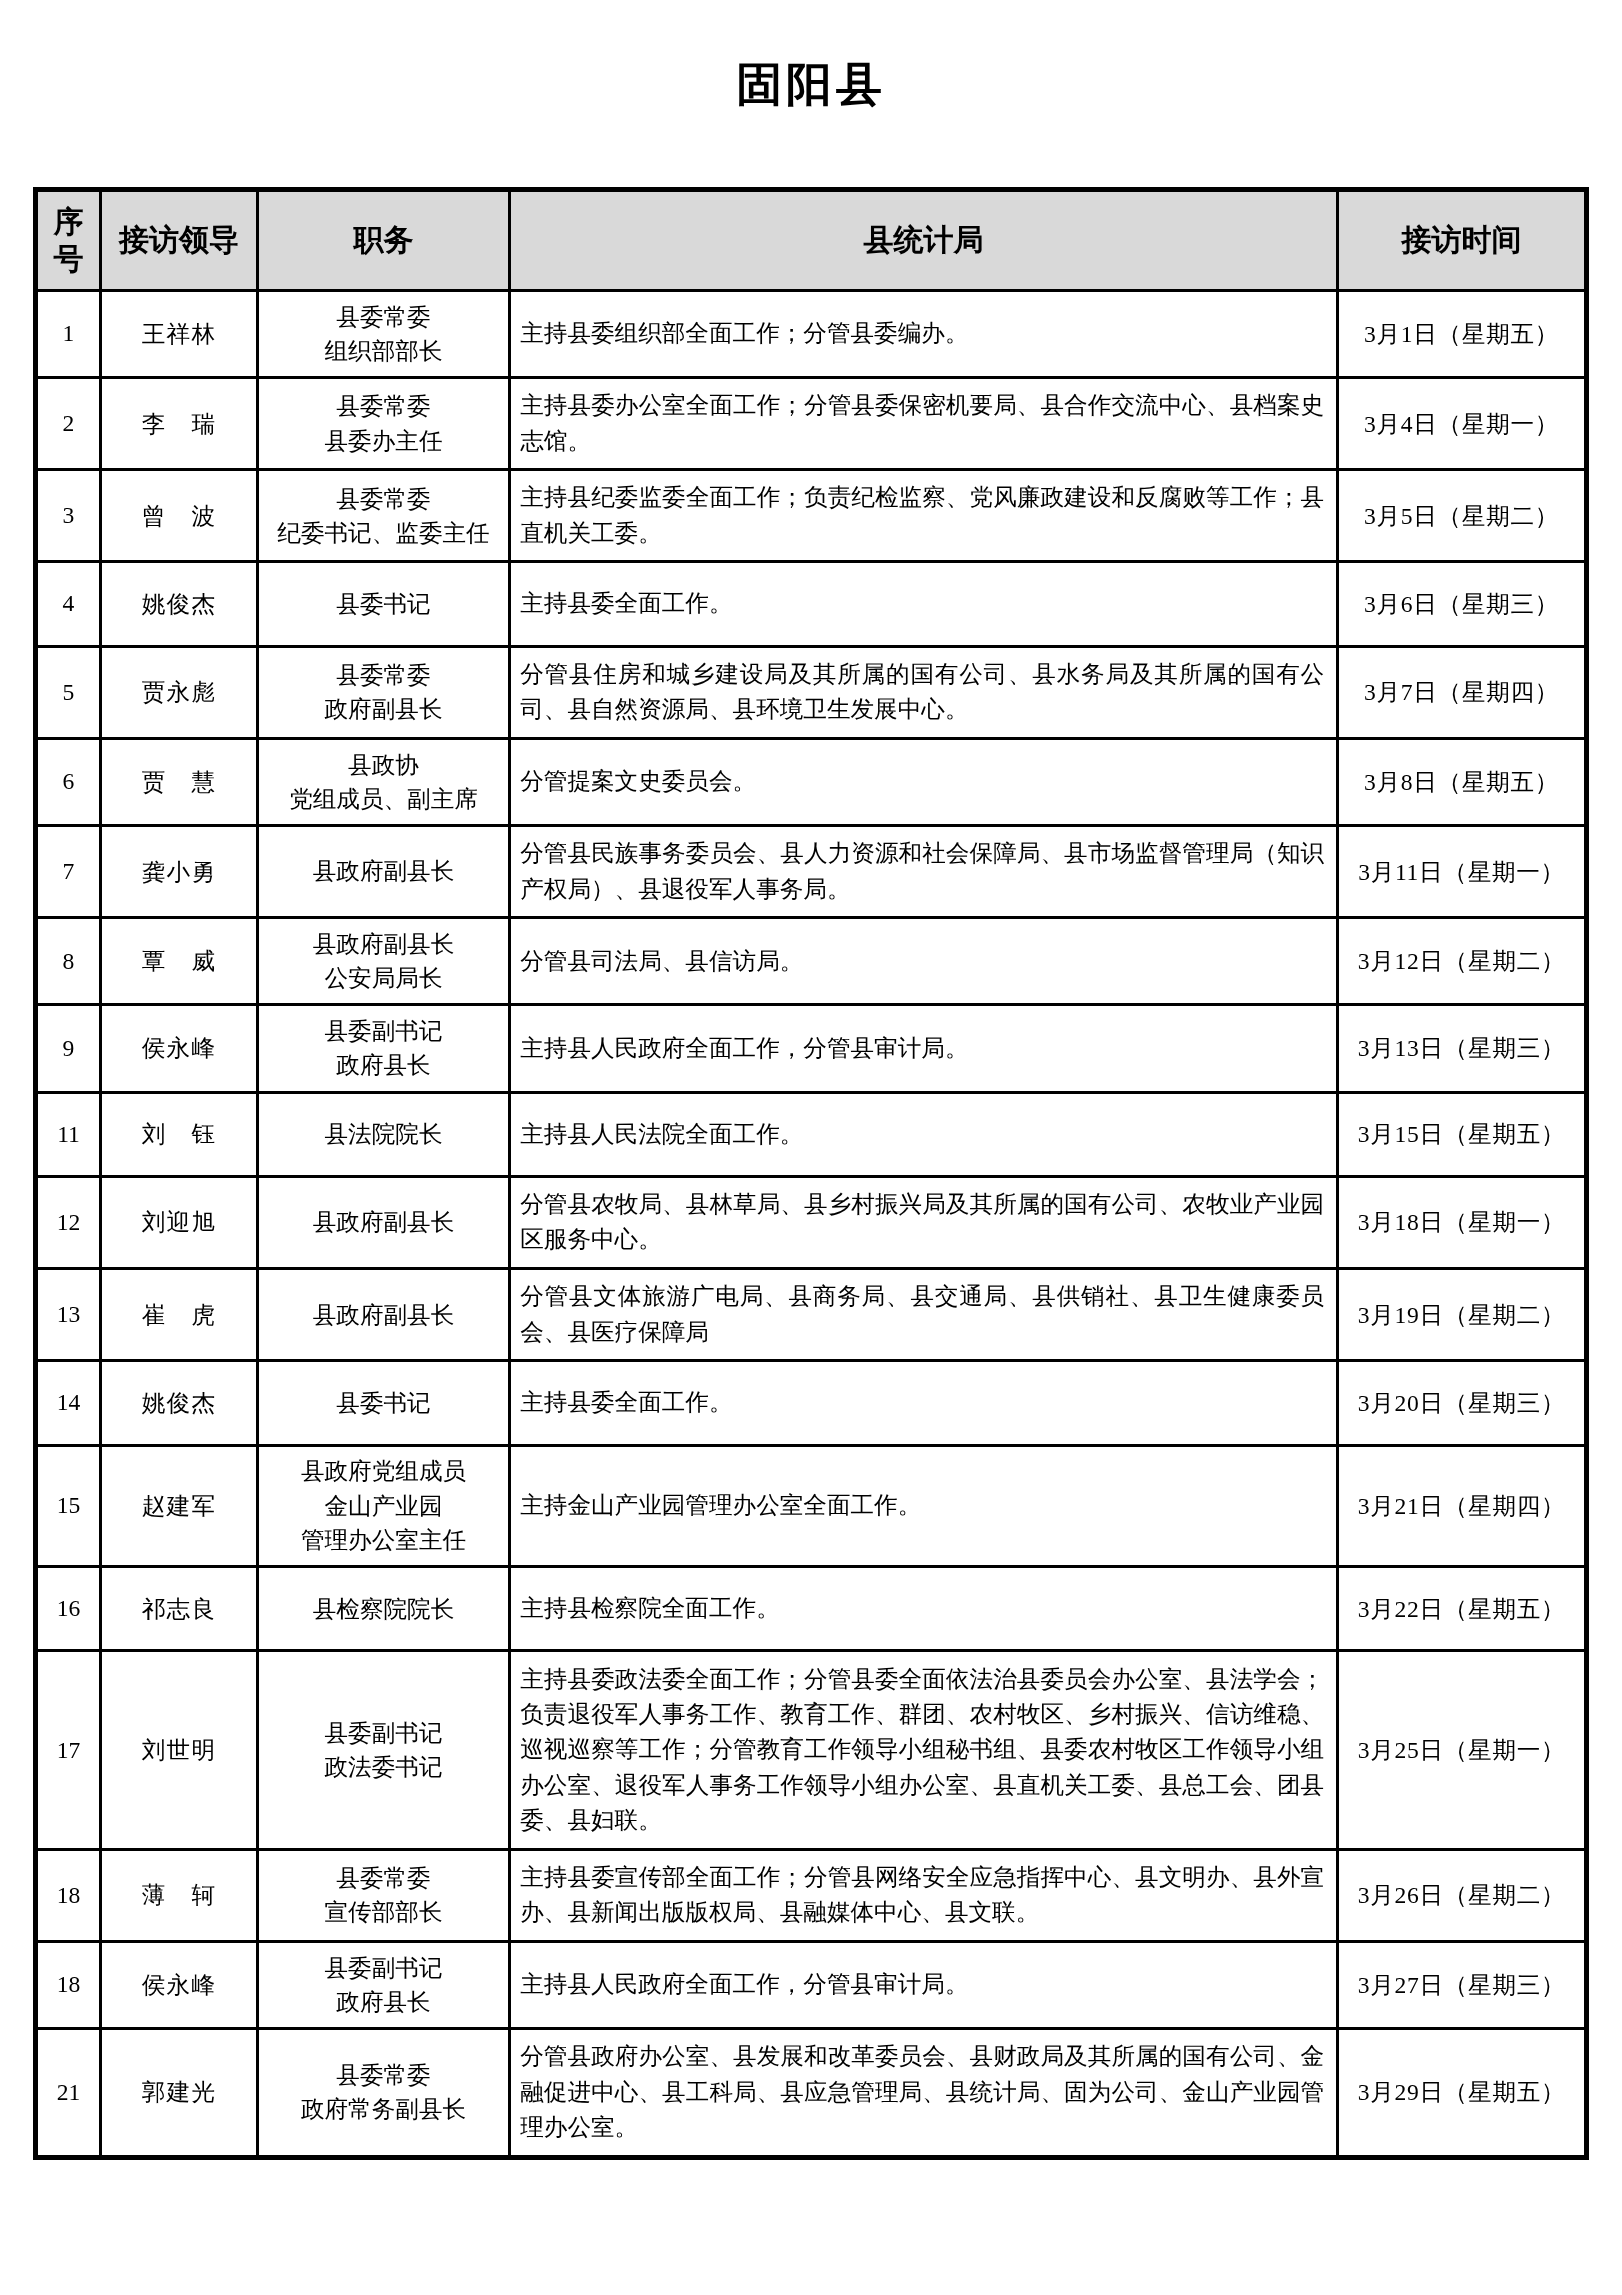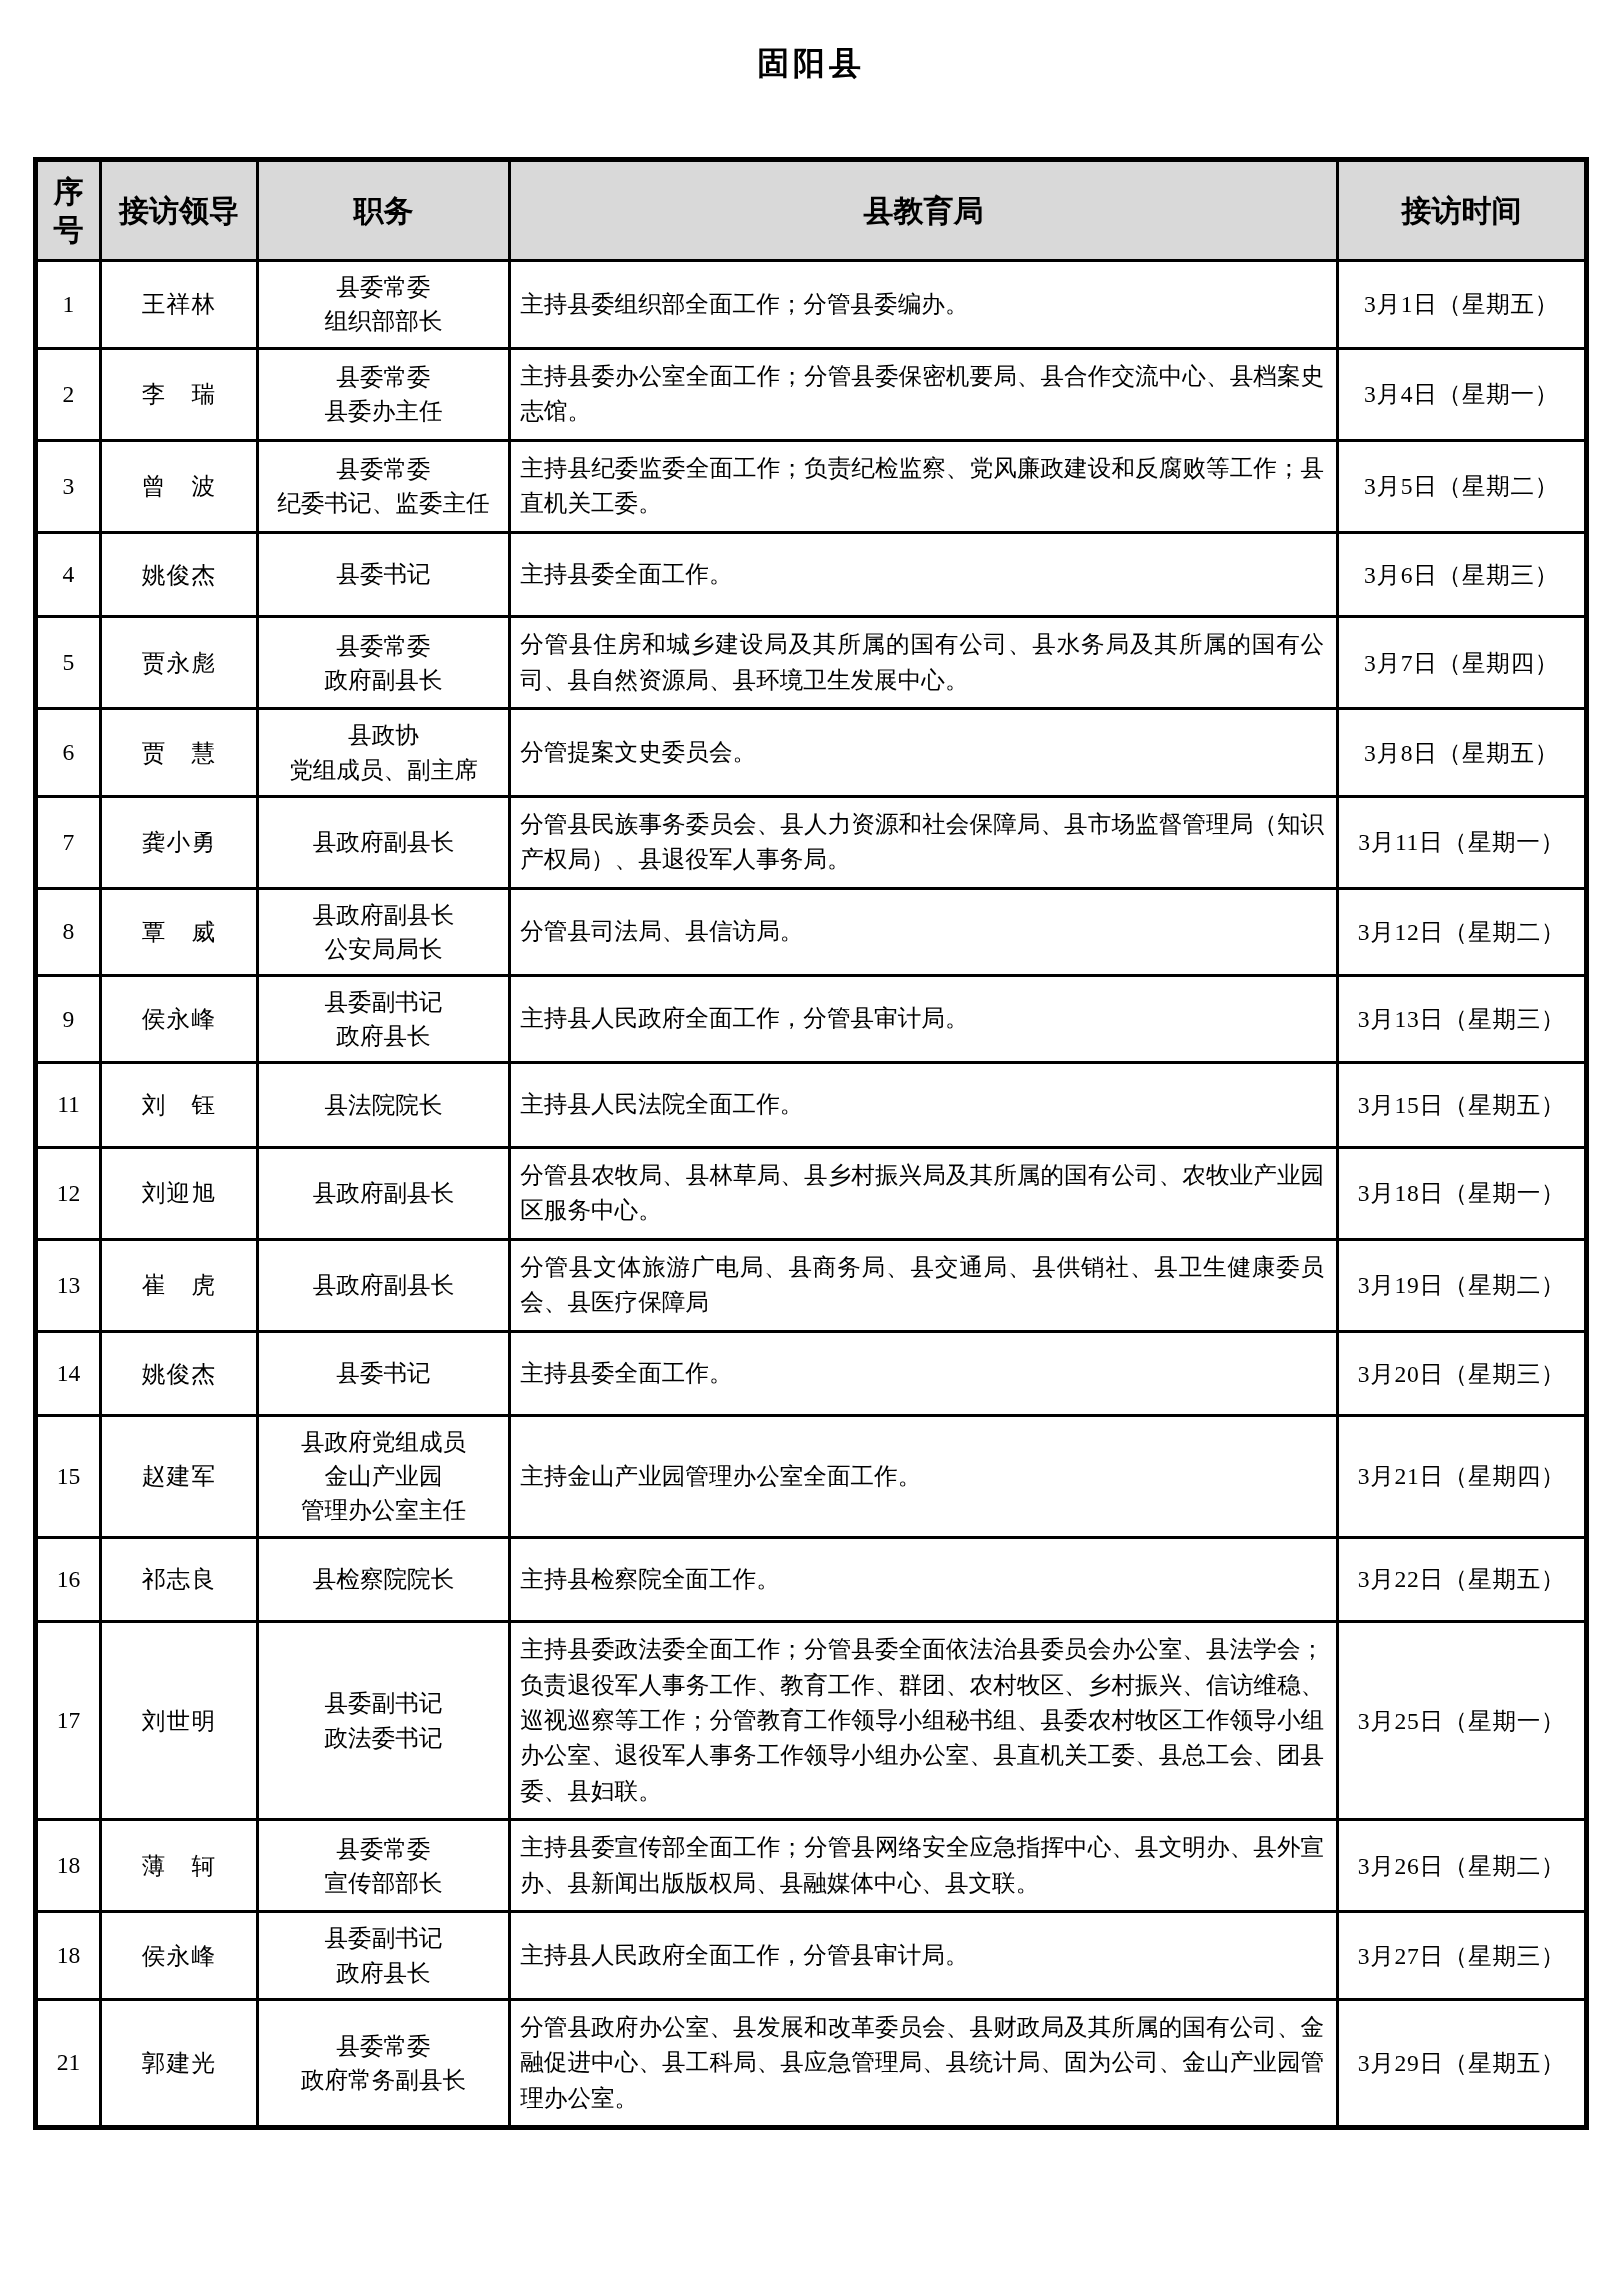--- a/index.html
+++ b/index.html
@@ -2,23 +2,23 @@
 <html style="font-size:10.5px"><head>
 <meta charset="utf-8">
 <style>
   html,body{margin:0;padding:0;}
   body{
     width:1622px;height:2295px;background:#ffffff;color:#000;
     font-family:"Liberation Serif","DejaVu Serif",serif;
   }
   .page{width:1622px;height:2295px;overflow:hidden;background:#fff;}
   .doc-title{
-    padding-top:46px;margin:0;text-align:center;
-    font-family:Liberation Sans, sans-serif;
-    font-weight:bold;font-size:32px;letter-spacing:3.9px;line-height:1.1;
+    padding-top:60px;margin:0;text-align:center;
+    font-family:Liberation Serif, serif;
+    font-weight:bold;font-size:46px;letter-spacing:3.9px;line-height:1.1;
   }
   table.schedule{
     width:1551px;margin:76px auto 0 auto;
     border-collapse:collapse;table-layout:fixed;
     border:5.9px solid #000;
   }
   col.w-no{width:65px;}
   col.w-name{width:157px;}
   col.w-pos{width:252px;}
   col.w-duty{width:828px;}
@@ -49,21 +49,21 @@
         <col class="w-name">
         <col class="w-pos">
         <col class="w-duty">
         <col class="w-time">
     </colgroup>
     <thead>
       <tr>
         <th>序号</th>
         <th>接访领导</th>
         <th>职务</th>
-        <th>县教育局</th>
+        <th>县统计局</th>
         <th>接访时间</th>
       </tr>
     </thead>
     <tbody>
       <tr>
         <td class="c-no">1</td>
         <td class="c-name">王祥林</td>
         <td class="c-pos">县委常委
 组织部部长</td>
         <td class="c-duty">主持县委组织部全面工作；分管县委编办。</td>

